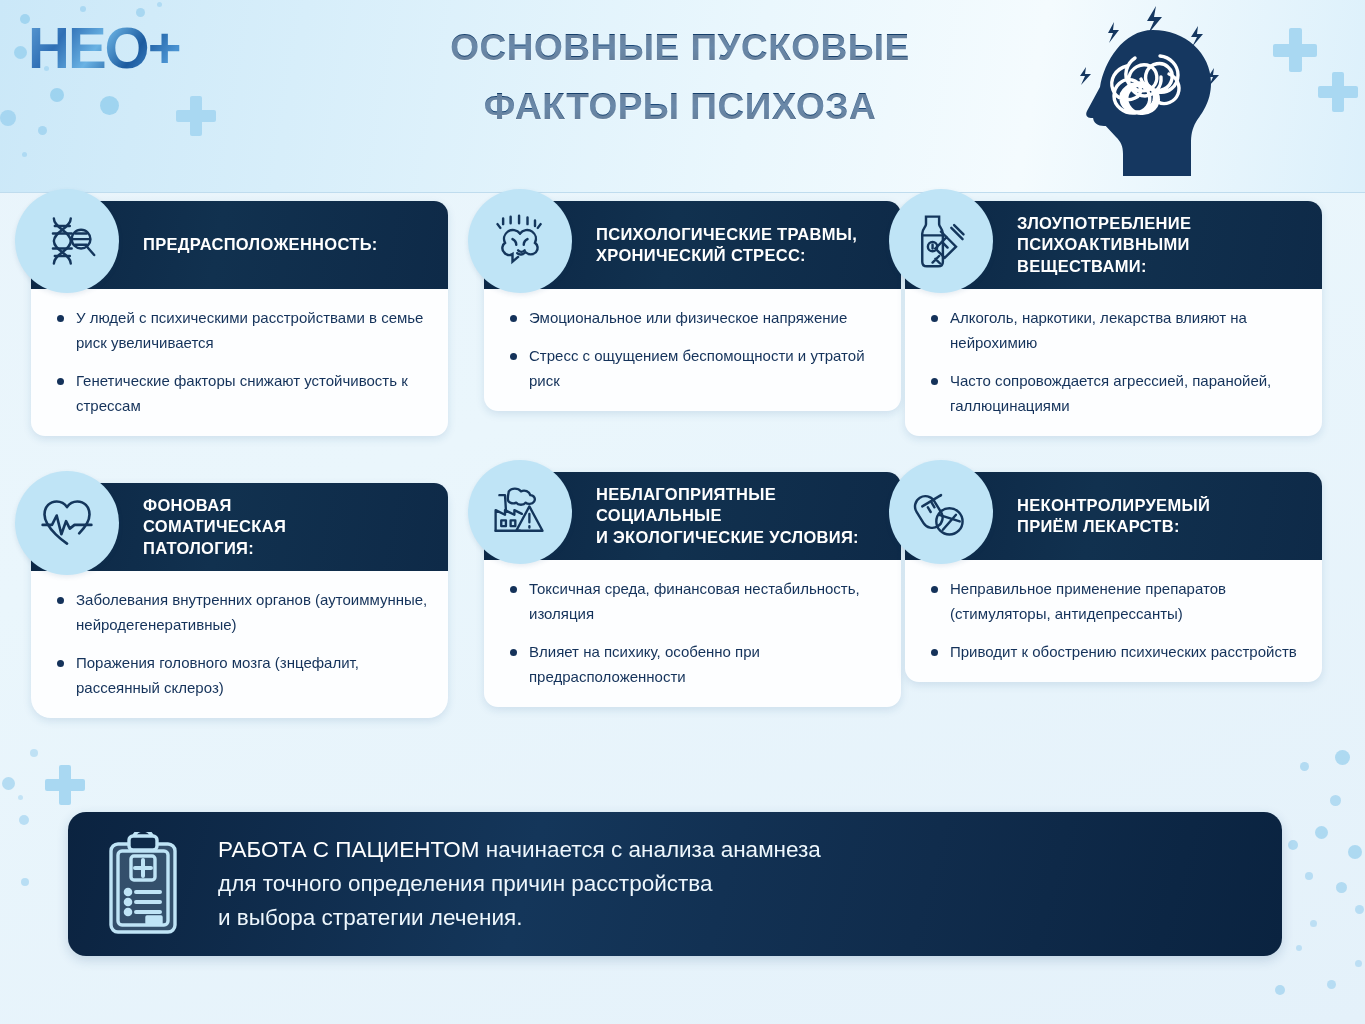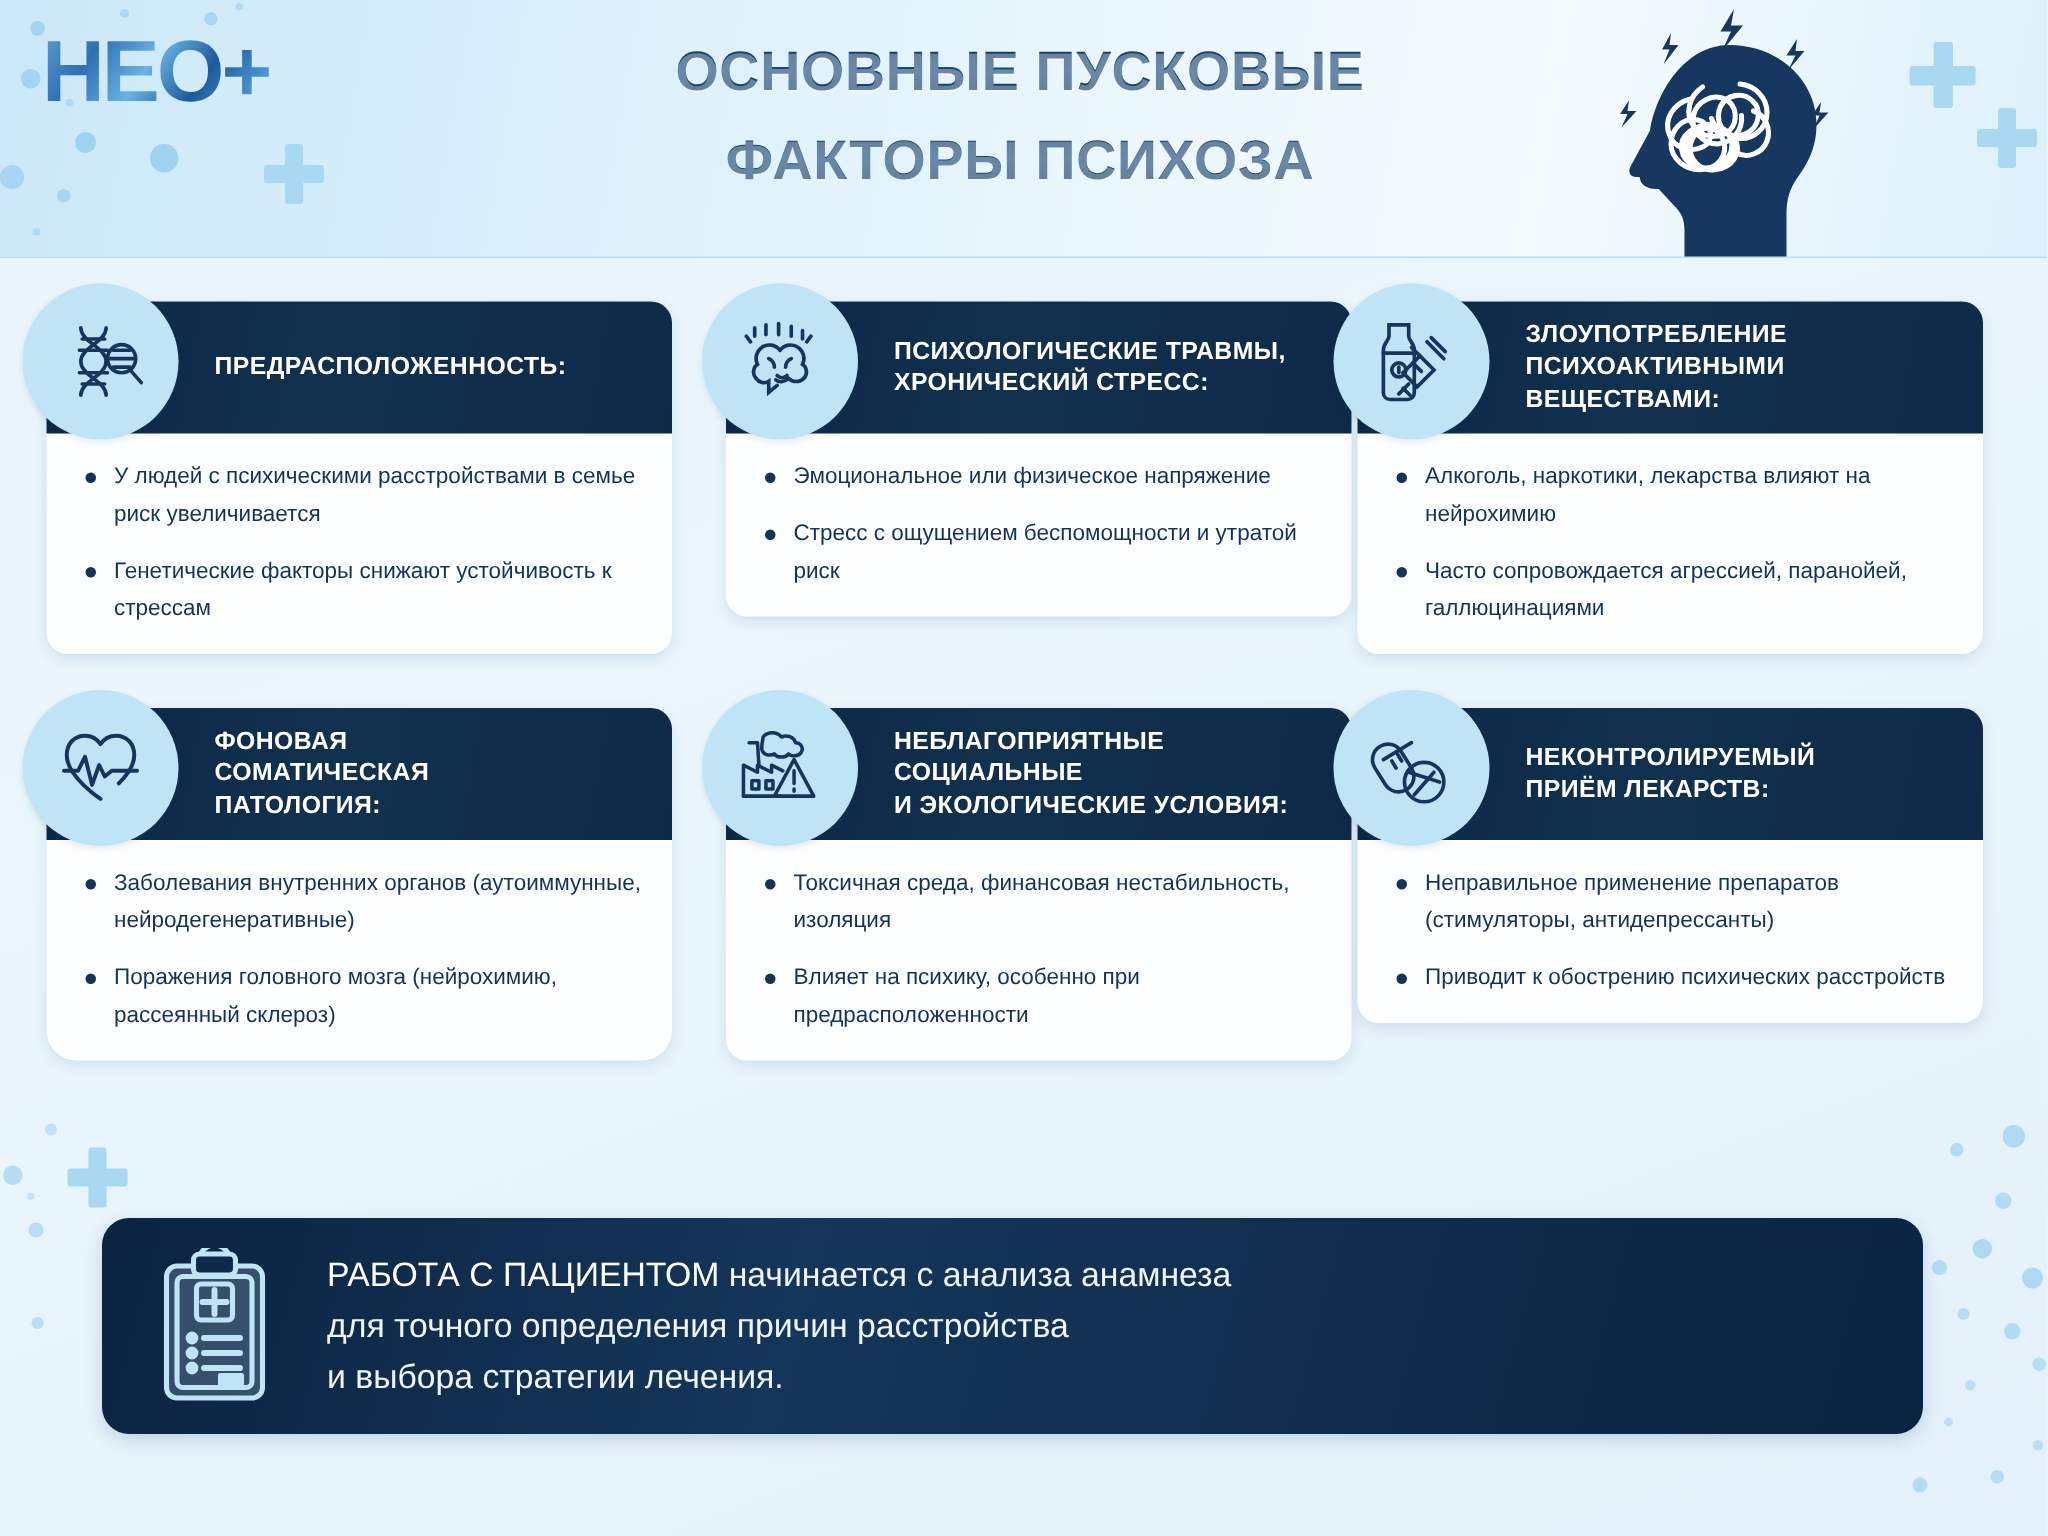--- a/index.html
+++ b/index.html
@@ -12,21 +12,21 @@
   }
 
   
   #page {
     position:relative; width:1365px; height:1024px; overflow:hidden;
     background:linear-gradient(160deg,#e9f4fb 0%, #eaf6fc 40%, #e4f1fa 100%);
   }
 
   
   .header-band {
-    position:absolute; left:0; top:0; width:1365px; height:172px;
+    position:absolute; left:0; top:0; width:1365px; height:193px;
     background:linear-gradient(100deg,#cbe8f8 0%, #d7eefa 22%, #eaf7fd 55%, #f4fbfe 75%, #dcf0fb 100%);
     border-bottom:1px solid #bfdcee;
     overflow:hidden;
   }
   .logo {
     position:absolute; left:28px; top:17px; width:170px; height:62px;
     letter-spacing:-2px;
   }
   .logo-text {
     font-size:58px; font-weight:bold; line-height:62px;
@@ -238,36 +238,36 @@
 ВЕЩЕСТВАМИ:</div>
       </div>
       <div class="card-body">
         <ul class="blist">
           <li>Алкоголь, наркотики, лекарства влияют на нейрохимию</li>
           <li>Часто сопровождается агрессией, паранойей, галлюцинациями</li>
         </ul>
       </div>
     </div>
 
-    <div class="card" style="left:31px;top:296px;border-radius:20px;">
+    <div class="card" style="left:31px;top:307px;border-radius:20px;">
       <div class="card-head">
         <div class="icon-circle">
           <svg viewBox="0 0 64 64" fill="none" stroke="#14365c" stroke-width="2.8" stroke-linecap="round" stroke-linejoin="round">
             <path d="M32 54S8 38 8 23C8 14 14 9 21 9c5 0 9 3 11 6 2-3 6-6 11-6 7 0 13 5 13 14 0 7-5 14-11 20"></path>
             <path d="M6 34h10l5-10 5 20 5-14 4 8 5-4h18" stroke-width="2.8"></path>
           </svg>
         </div>
         <div class="head-title">ФОНОВАЯ
 СОМАТИЧЕСКАЯ
 ПАТОЛОГИЯ:</div>
       </div>
       <div class="card-body">
         <ul class="blist">
           <li>Заболевания внутренних органов (аутоиммунные, нейродегенеративные)</li>
-          <li>Поражения головного мозга (нейрохимию, рассеянный склероз)</li>
+          <li>Поражения головного мозга (знцефалит, рассеянный склероз)</li>
         </ul>
       </div>
     </div>
 
     <div class="card" style="left:484px;top:296px;">
       <div class="card-head">
         <div class="icon-circle">
           <svg viewBox="0 0 64 64" fill="none" stroke="#14365c" stroke-width="2.5" stroke-linecap="round" stroke-linejoin="round">
             <path d="M20 10c3-4 10-4 13 0 4-2 9 0 10 4 4 0 6 4 4 7-2 3-7 3-9 1-2 3-8 3-10 0-4 2-9 0-9-4 0-4 1-7 1-8z"></path>
             <path d="M6 52V30l10 5V30l10 5V30l8 4"></path>

